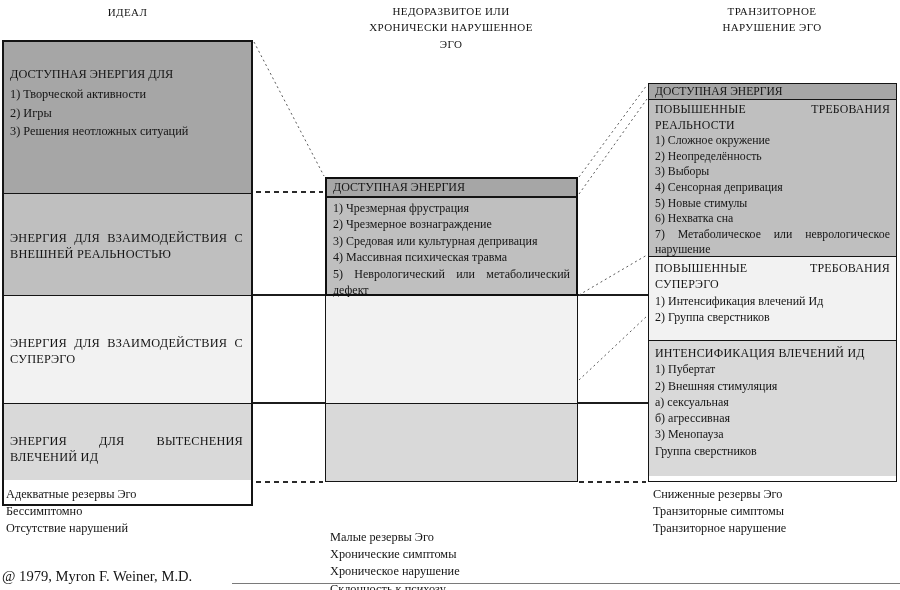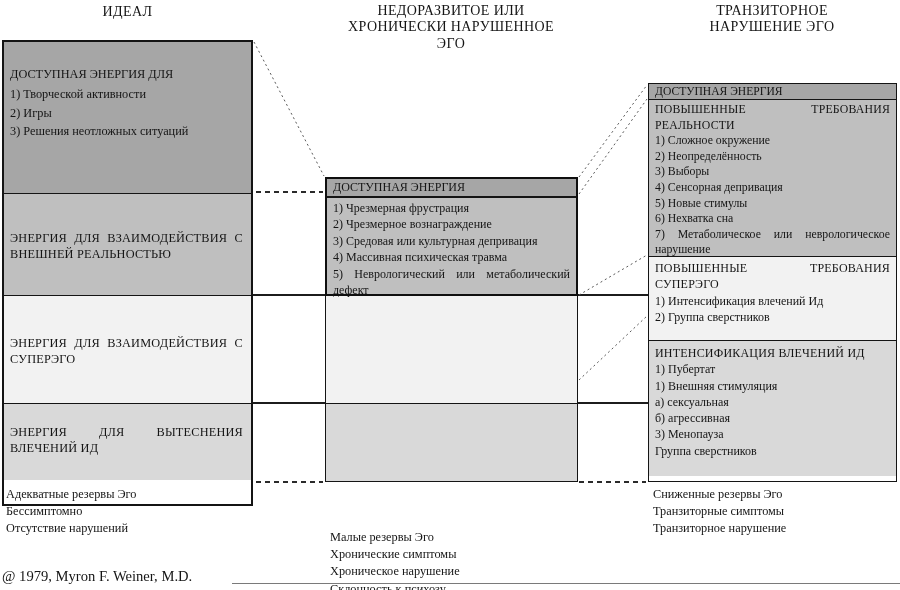--- a/index.html
+++ b/index.html
@@ -3,21 +3,21 @@
 <meta charset="utf-8">
 <style>
   html,body{margin:0;padding:0;background:#ffffff;}
   #figure{
     position:relative; width:900px; height:590px; overflow:hidden;
     background:#ffffff; color:#151515;
     font-family:"Liberation Serif","DejaVu Serif",serif;
     font-size:12.3px; line-height:1.32;
   }
   .abs{position:absolute;}
-  .ttl{text-align:center; font-size:14px; letter-spacing:.4px; line-height:16.4px; white-space:pre-line;}
+  .ttl{text-align:center; font-size:11px; letter-spacing:.4px; line-height:16.4px; white-space:pre-line;}
   
   .box{box-sizing:border-box;}
   #ideal-box{left:2px; top:40px; width:251px; height:466px; border:2px solid #141414; z-index:2;}
   #ideal-box .sec{box-sizing:border-box; padding:0 8px 0 6px;}
   .sec-label{text-align:justify; letter-spacing:.2px;}
   #chronic-box{left:325px; top:177px; width:253px; height:305px; z-index:2;}
   #transitory-box{left:648px; top:83px; width:249px; height:399px; border:1.5px solid #141414; z-index:2;}
   .band{box-sizing:border-box; background:var(--shade-dark); border-bottom:2px solid #141414; padding:1px 6px 0 6px; overflow:hidden;}
   .list{padding:2px 6px 0 6px;}
   .list-line{text-align:justify;}
@@ -69,21 +69,21 @@
           <div class="plain-line">2) Игры</div>
           <div class="plain-line">3) Решения неотложных ситуаций</div>
         </div>
     </div>
     <div class="sec" style="height:102px; background:var(--shade-medium); border-top:1.5px solid #141414; padding-top:36px;">
       <div class="sec-label">ЭНЕРГИЯ ДЛЯ ВЗАИМОДЕЙСТВИЯ С ВНЕШНЕЙ РЕАЛЬНОСТЬЮ</div>
     </div>
     <div class="sec" style="height:108px; background:var(--shade-light); border-top:1.5px solid #141414; padding-top:39px;">
       <div class="sec-label">ЭНЕРГИЯ ДЛЯ ВЗАИМОДЕЙСТВИЯ С СУПЕРЭГО</div>
     </div>
-    <div class="sec" style="height:77px; background:var(--shade-soft); border-top:1.5px solid #141414; padding-top:20px;">
+    <div class="sec" style="height:77px; background:var(--shade-soft); border-top:1.5px solid #141414; padding-top:29px;">
       <div class="sec-label">ЭНЕРГИЯ ДЛЯ ВЫТЕСНЕНИЯ ВЛЕЧЕНИЙ ИД</div>
     </div>
   </div>
 
   <div class="abs box" id="chronic-box">
     <div class="box" style="height:119px; border:2px solid #0f0f0f; background:var(--shade-medium); font-size:12px;">
       <div class="band" style="height:19px;">
         <span>ДОСТУПНАЯ ЭНЕРГИЯ</span>
       </div>
       <div class="list" style="line-height:16.4px;">
@@ -118,21 +118,21 @@
       <div class="sec-head">ПОВЫШЕННЫЕ ТРЕБОВАНИЯ СУПЕРЭГО</div>
       <div>
           <div class="list-line">1) Интенсификация влечений Ид</div>
           <div class="list-line">2) Группа сверстников</div>
         </div>
     </div>
     <div style="box-sizing:border-box; height:135px; background:var(--shade-soft); padding:4px 6px 0 6px; font-size:12px; line-height:16.3px;">
       <div class="sec-head">ИНТЕНСИФИКАЦИЯ ВЛЕЧЕНИЙ ИД</div>
       <div>
           <div class="list-line">1) Пубертат</div>
-          <div class="list-line">1) Внешняя стимуляция</div>
+          <div class="list-line">2) Внешняя стимуляция</div>
           <div class="list-line">а) сексуальная</div>
           <div class="list-line">б) агрессивная</div>
           <div class="list-line">3) Менопауза</div>
           <div class="list-line">Группа сверстников</div>
         </div>
     </div>
   </div>
 
   <div class="abs fnotes" style="left:6px; top:486px; width:250px;">
       <div class="plain-line">Адекватные резервы Эго</div>

